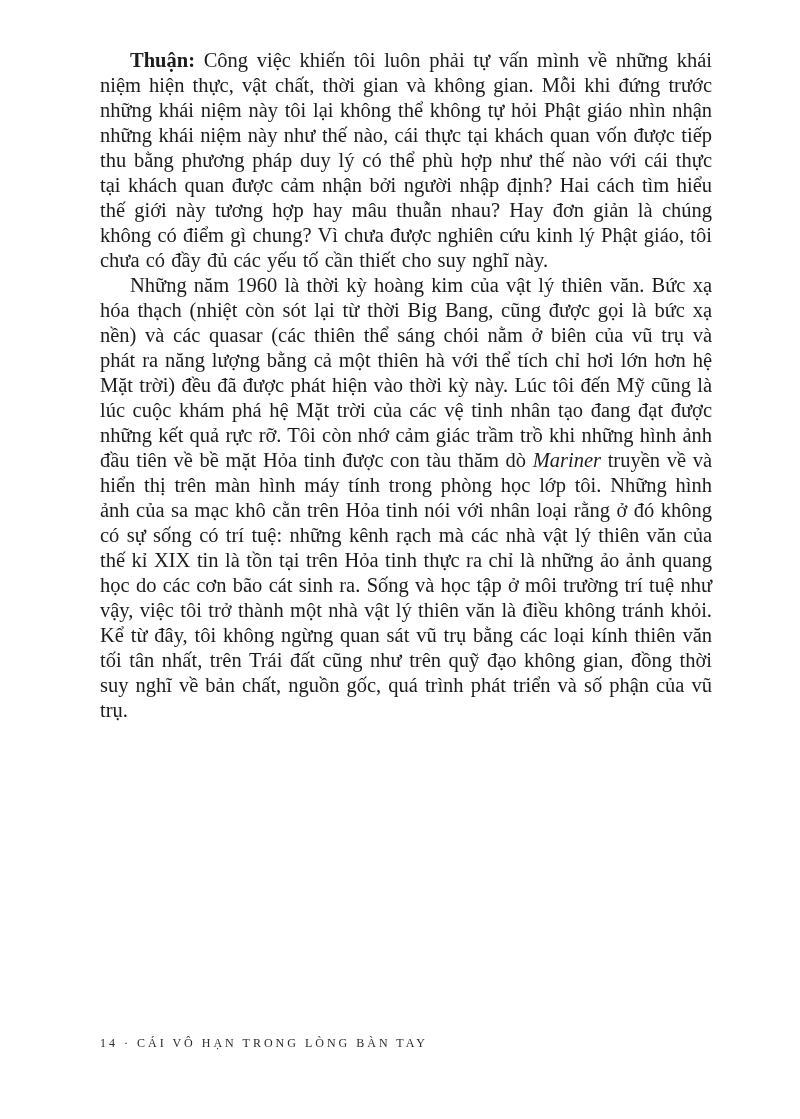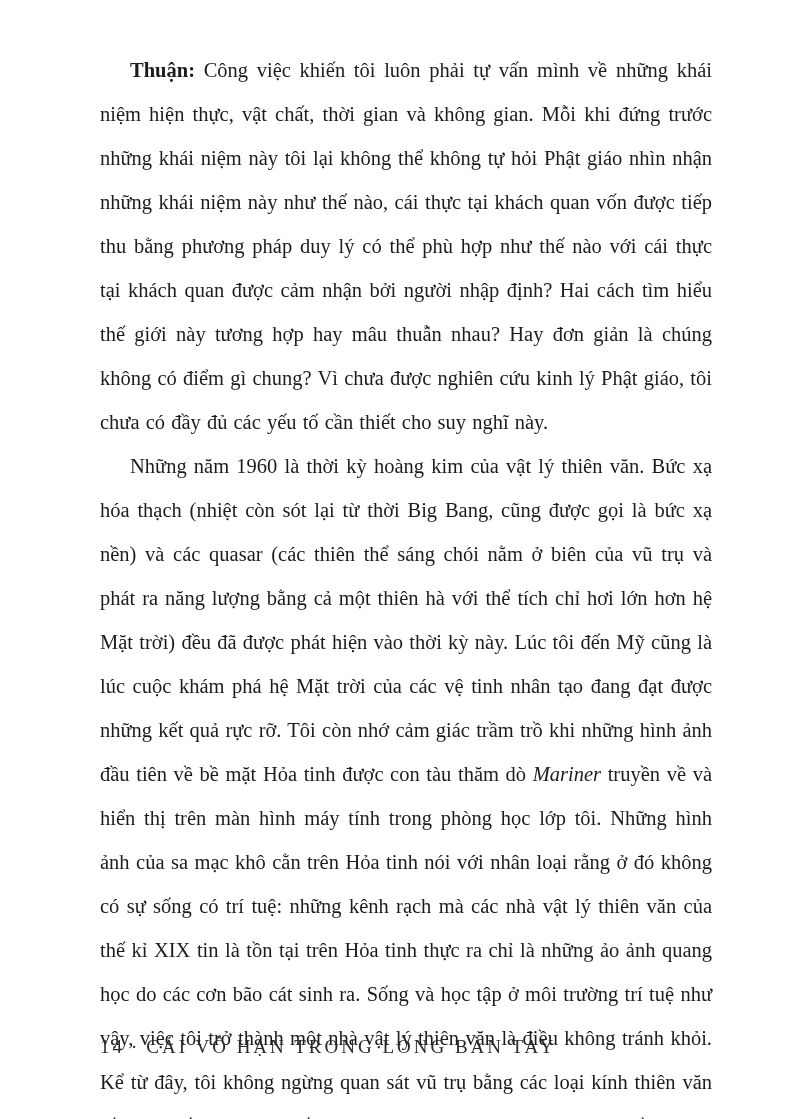--- a/index.html
+++ b/index.html
@@ -18,32 +18,32 @@
     .page-body {
       position: absolute;
       left: 100px;
       top: 48px;
       width: 612px;
     }
     .page-body p {
       margin: 0;
       padding: 0;
       font-size: 20.5px;
-      line-height: 44px;
+      line-height: 25px;
       text-align: justify;
       text-indent: 30px;
       word-spacing: 1px;
     }
     .bold { font-weight: bold; }
     .italic { font-style: italic; margin-top: 17px; }
     .page-footer {
       position: absolute;
       left: 100px;
       top: 1036px;
-      font-size: 19px;
+      font-size: 12px;
       letter-spacing: 3px;
       color: #2a2a2a;
       white-space: nowrap;
     }
     .page-footer .sep {
       margin: 0 6px;
     }
   </style>
 </head>
 <body>

